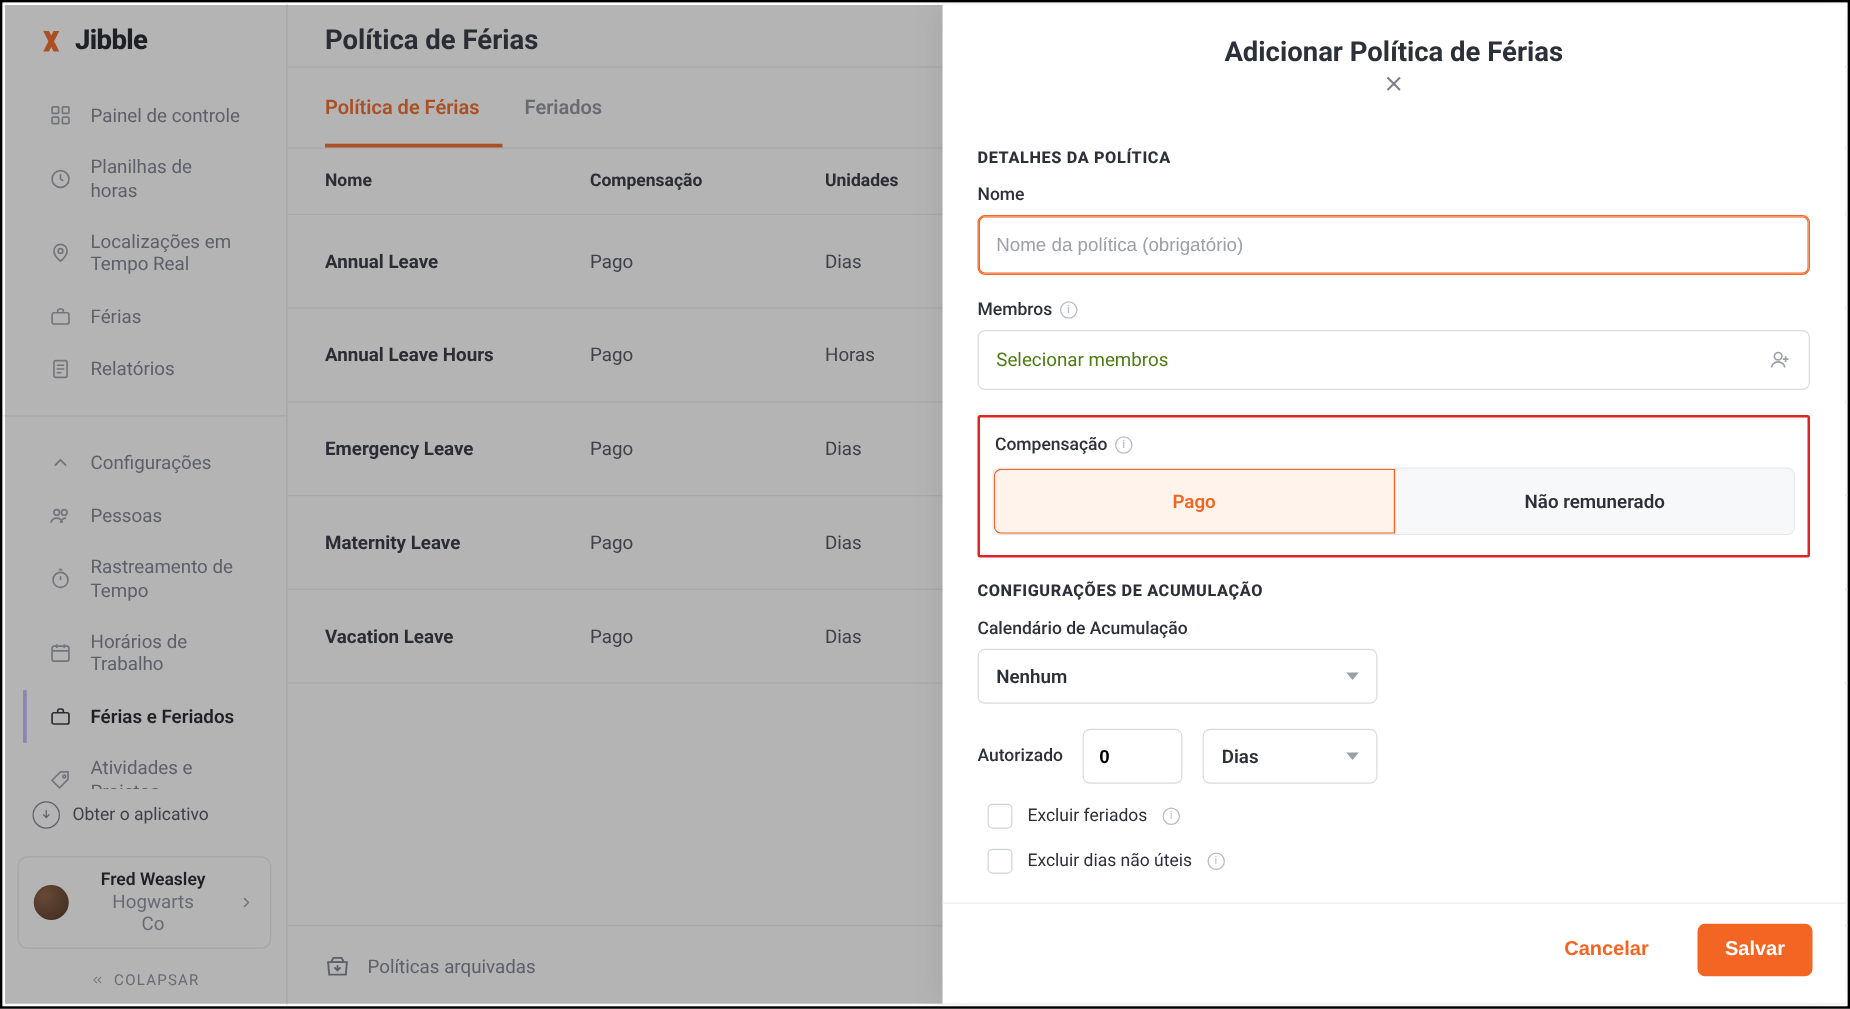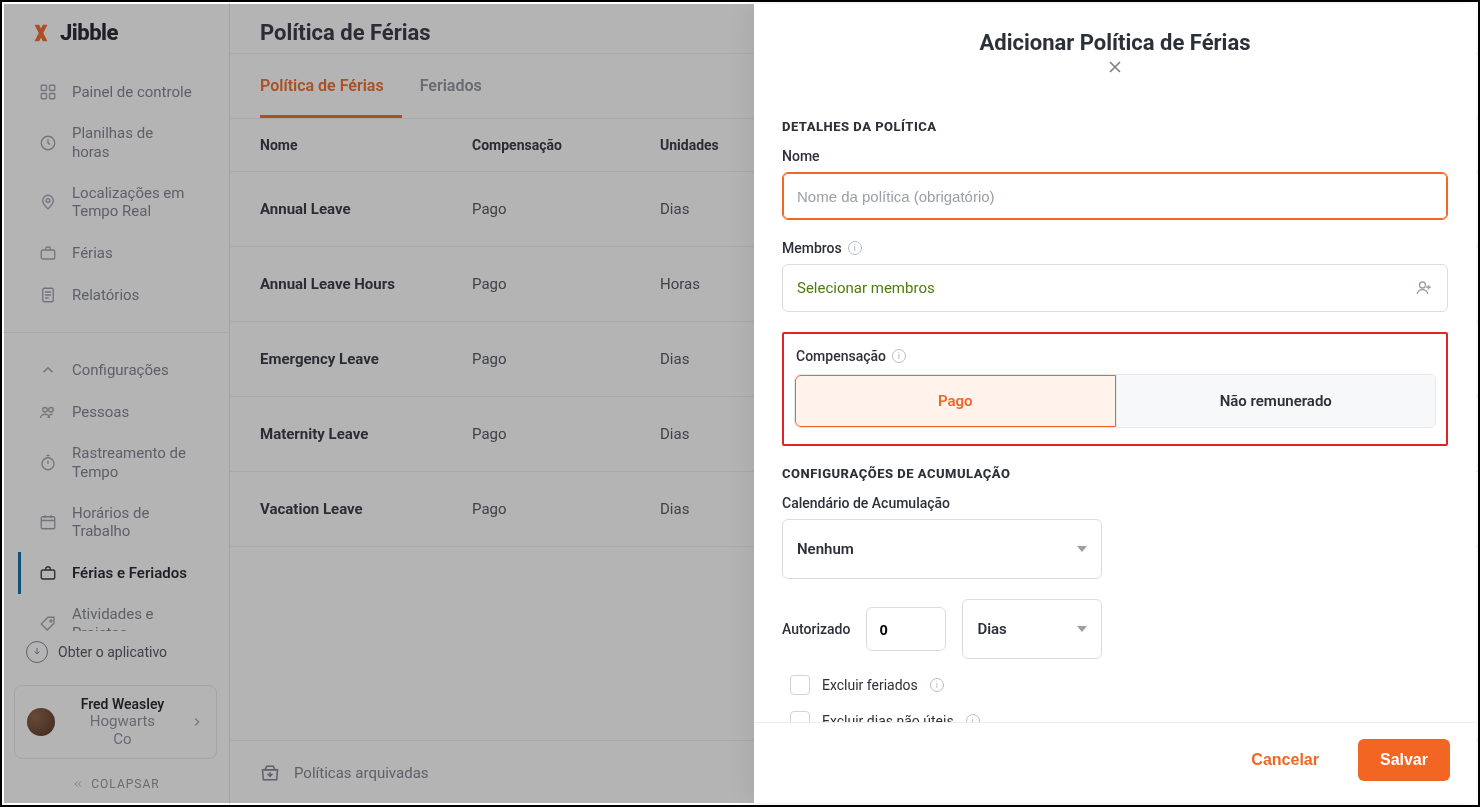--- a/index.html
+++ b/index.html
@@ -10,21 +10,21 @@
     .sidebar { width: 228px; border-right: 1px solid #e5e7eb; display: flex; flex-direction: column; background: #fff; position: relative; }
     .sidebar-scroll::-webkit-scrollbar { width: 6px; }
     .sidebar-scroll::-webkit-scrollbar-thumb { background: #c0c4cc; border-radius: 3px; }
     .sidebar-scroll { overflow-y: auto; flex: 1; }
     .logo-row { display: flex; align-items: center; gap: 8px; padding: 18px 24px 18px 28px; }
     .logo-mark { display: flex; align-items: center; gap: 6px; }
     .logo-text { font-weight: 800; font-size: 22px; letter-spacing: -0.5px; color: #1a1d23; }
     
     .nav-section { padding: 8px 16px; }
     .nav-item { display: flex; align-items: center; gap: 14px; padding: 11px 20px; color: #7a7f89; font-size: 15px; cursor: pointer; }
-    .nav-item.active { color: #1a1d23; font-weight: 600; border-left: 3px solid #0369a1; padding-left: 17px; }
+    .nav-item.active { color: #1a1d23; font-weight: 600; border-left: 3px solid #c4b5fd; padding-left: 17px; }
     .nav-item .icon { width: 20px; height: 20px; flex-shrink: 0; display: inline-flex; align-items: center; justify-content: center; }
     .nav-item .label { line-height: 1.25; }
     
     .divider { height: 1px; background: #eceef1; margin: 8px 0; }
     
     .get-app { margin: 0 12px 12px; display: flex; align-items: center; gap: 10px; padding: 10px 12px; border-radius: 8px; color: #4a4f57; font-size: 14px; }
     .get-app .circ { width: 22px; height: 22px; border: 1.5px solid #7a7f89; border-radius: 50%; display: inline-flex; align-items: center; justify-content: center; font-size: 12px; }
     .user-card { margin: 0 12px 8px; border: 1px solid #e5e7eb; border-radius: 8px; padding: 10px 12px; display: flex; align-items: center; gap: 24px; text-align: center; }
     .avatar { width: 28px; height: 28px; border-radius: 50%; background: radial-gradient(circle at 30% 30%, #8a5c3c, #4a2b18); }
     .user-info .name { font-weight: 600; font-size: 14px; color: #1a1d23; }
@@ -70,21 +70,21 @@
     .members-field { width: 100%; height: 48px; border: 1px solid #d9dce1; border-radius: 6px; padding: 0 14px; font-size: 15px; color: #4d7c0f; display: flex; align-items: center; justify-content: space-between; }
     
     .comp-box { border: 2px solid #e02424; border-radius: 2px; padding: 14px 10px 16px; margin-bottom: 20px; }
     .comp-inner-label-row { margin-bottom: 10px; padding-left: 2px; }
     .seg { display: flex; border: 1px solid #e5e7eb; border-radius: 6px; overflow: hidden; height: 54px; }
     .seg .opt { flex: 1; display: flex; align-items: center; justify-content: center; font-size: 15px; font-weight: 600; color: #2c3038; background: #f7f8fa; cursor: pointer; }
     .seg .opt.active { background: #fff3eb; color: #f26522; border: 1px solid #f26522; border-radius: 6px 0 0 6px; }
     .seg .opt + .opt { border-left: 1px solid #e5e7eb; }
     
     .row-inline { display: flex; align-items: center; gap: 16px; }
-    .select { height: 60px; border: 1px solid #d9dce1; border-radius: 6px; padding: 0 14px; font-size: 15px; font-weight: 600; color: #2c3038; display: flex; align-items: center; justify-content: space-between; gap: 10px; background: #fff; min-width: 140px; }
+    .select { height: 44px; border: 1px solid #d9dce1; border-radius: 6px; padding: 0 14px; font-size: 15px; font-weight: 600; color: #2c3038; display: flex; align-items: center; justify-content: space-between; gap: 10px; background: #fff; min-width: 140px; }
     .select.wide { width: 320px; }
     .caret { width: 0; height: 0; border-left: 5px solid transparent; border-right: 5px solid transparent; border-top: 6px solid #9aa0a6; }
     .num-input { width: 80px; height: 44px; border: 1px solid #d9dce1; border-radius: 6px; padding: 0 12px; font-size: 15px; font-weight: 600; }
     .label-inline { font-size: 14px; color: #2c3038; font-weight: 500; }
     .cb-row { display: flex; align-items: center; gap: 12px; margin: 16px 0 0 8px; }
     .cb { width: 20px; height: 20px; border: 1.5px solid #d0d4da; border-radius: 4px; background: #fff; }
     .cb-row .txt { font-size: 14px; color: #2c3038; }
     
     .drawer-foot { display: flex; justify-content: flex-end; align-items: center; gap: 18px; padding: 16px 26px 22px; border-top: 1px solid #eceef1; }
     .btn-link { background: none; border: none; color: #f26522; font-weight: 700; font-size: 16px; cursor: pointer; }

